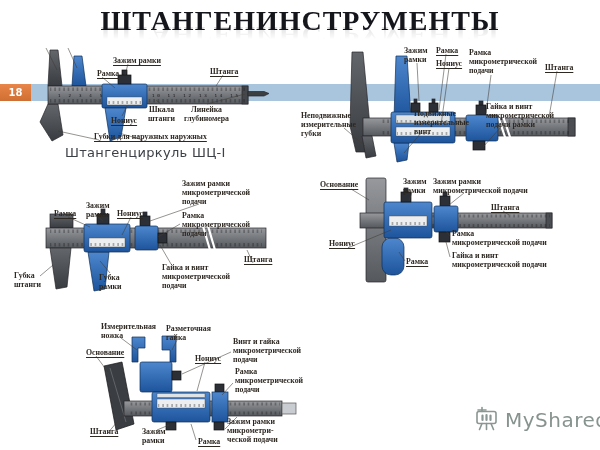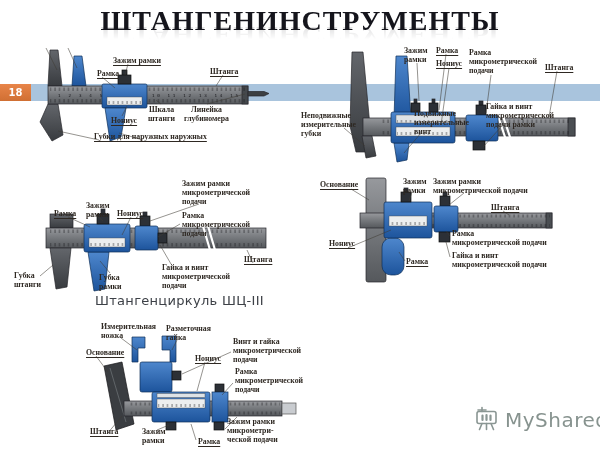--- a/index.html
+++ b/index.html
@@ -222,20 +222,21 @@
 
   <span class="lbl u" style="left:113px;top:56px">Зажим рамки</span>
   <span class="lbl u" style="left:97px;top:69px">Рамка</span>
   <span class="lbl u" style="left:210px;top:67px">Штанга</span>
   <span class="lbl u" style="left:111px;top:116px">Нониус</span>
   <span class="lbl c" style="left:148px;top:105px">Шкала
 штанги</span>
   <span class="lbl c" style="left:184px;top:105px">Линейка
 глубиномера</span>
   <span class="lbl u" style="left:94px;top:132px">Губки для наружных наружных</span>
+  <div class="cap" style="left:65px;top:145px">Штангенциркуль ШЦ-I</div>
 
   <span class="lbl" style="left:404px;top:46px">Зажим
 рамки</span>
   <span class="lbl u" style="left:436px;top:46px">Рамка</span>
   <span class="lbl u" style="left:436px;top:59px">Нониус</span>
   <span class="lbl" style="left:469px;top:48px">Рамка
 микрометрической
 подачи</span>
   <span class="lbl u" style="left:545px;top:63px">Штанга</span>
   <span class="lbl" style="left:301px;top:111px">Неподвижные
@@ -259,21 +260,20 @@
 микрометрической
 подачи</span>
   <span class="lbl" style="left:14px;top:271px">Губка
 штанги</span>
   <span class="lbl" style="left:99px;top:273px">Губка
 рамки</span>
   <span class="lbl" style="left:162px;top:263px">Гайка и винт
 микрометрической
 подачи</span>
   <span class="lbl u" style="left:244px;top:255px">Штанга</span>
-  <div class="cap" style="left:95px;top:293px">Штангенциркуль ШЦ-III</div>
 
   <span class="lbl u" style="left:320px;top:180px">Основание</span>
   <span class="lbl" style="left:403px;top:177px">Зажим
 рамки</span>
   <span class="lbl" style="left:433px;top:177px">Зажим рамки
 микрометрической подачи</span>
   <span class="lbl u" style="left:491px;top:203px">Штанга</span>
   <span class="lbl" style="left:452px;top:229px">Рамка
 микрометрической подачи</span>
   <span class="lbl" style="left:452px;top:251px">Гайка и винт

